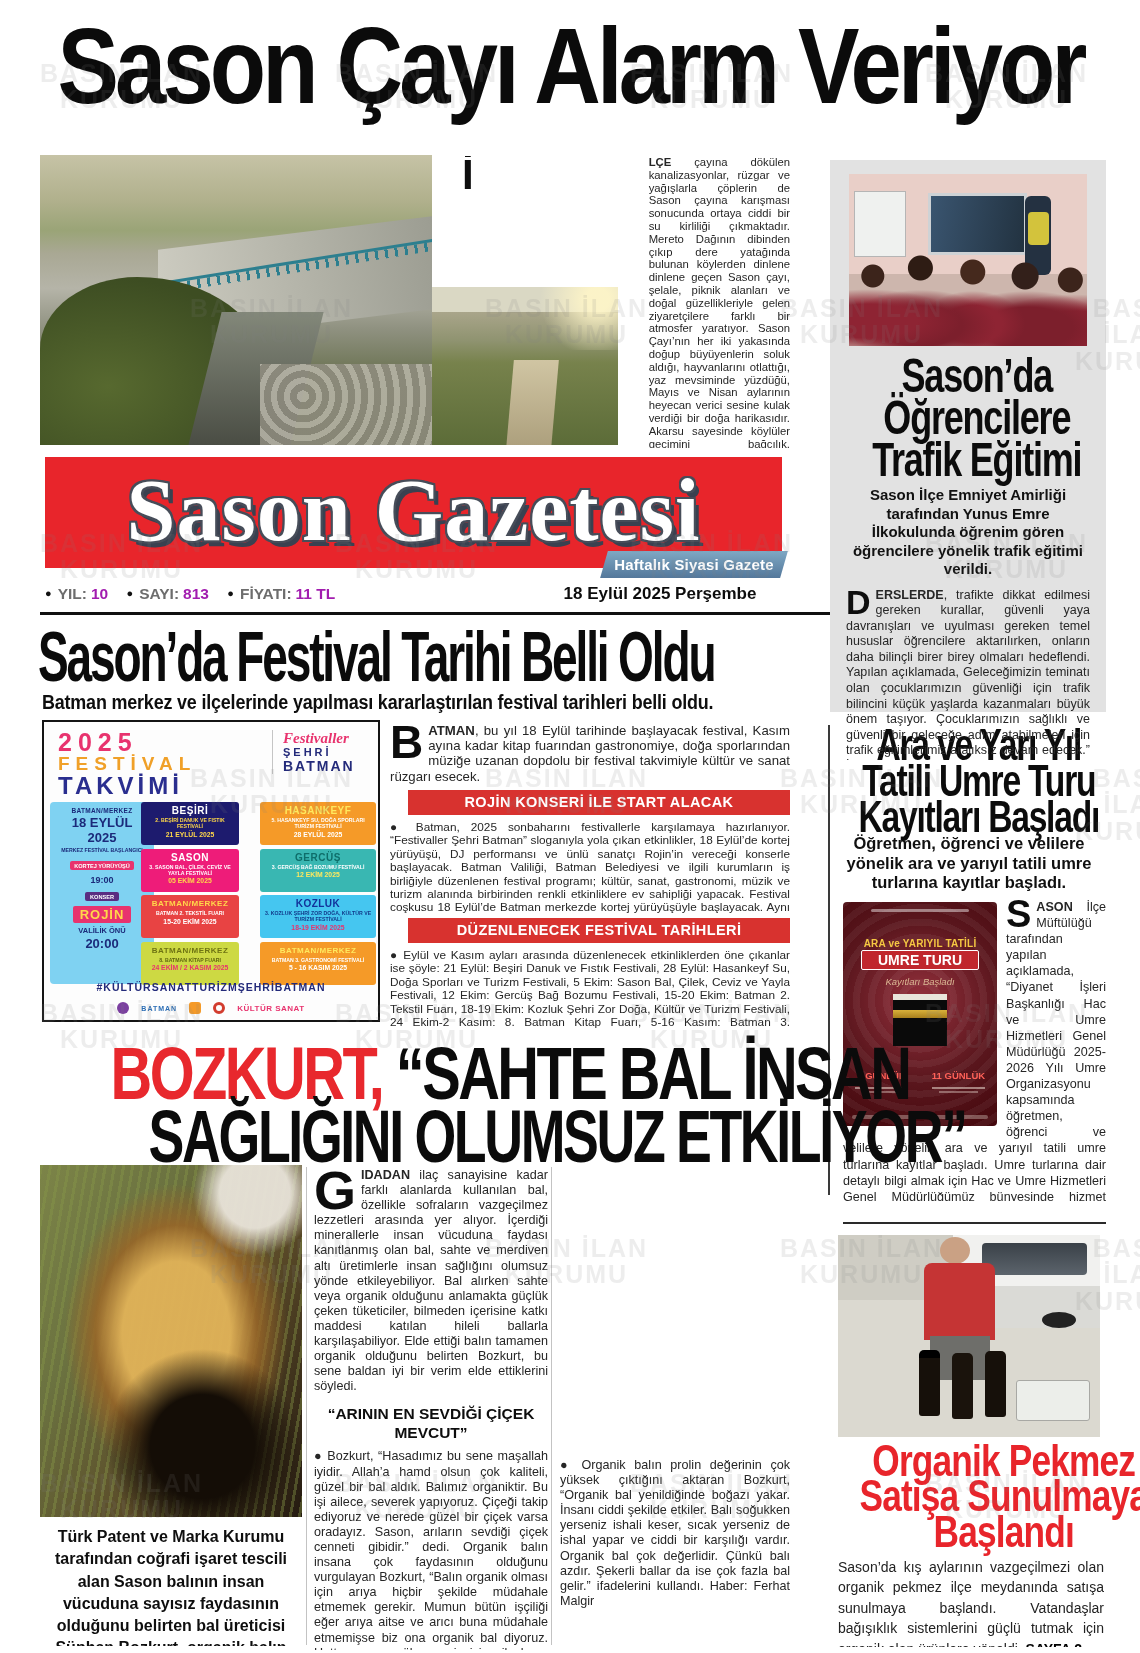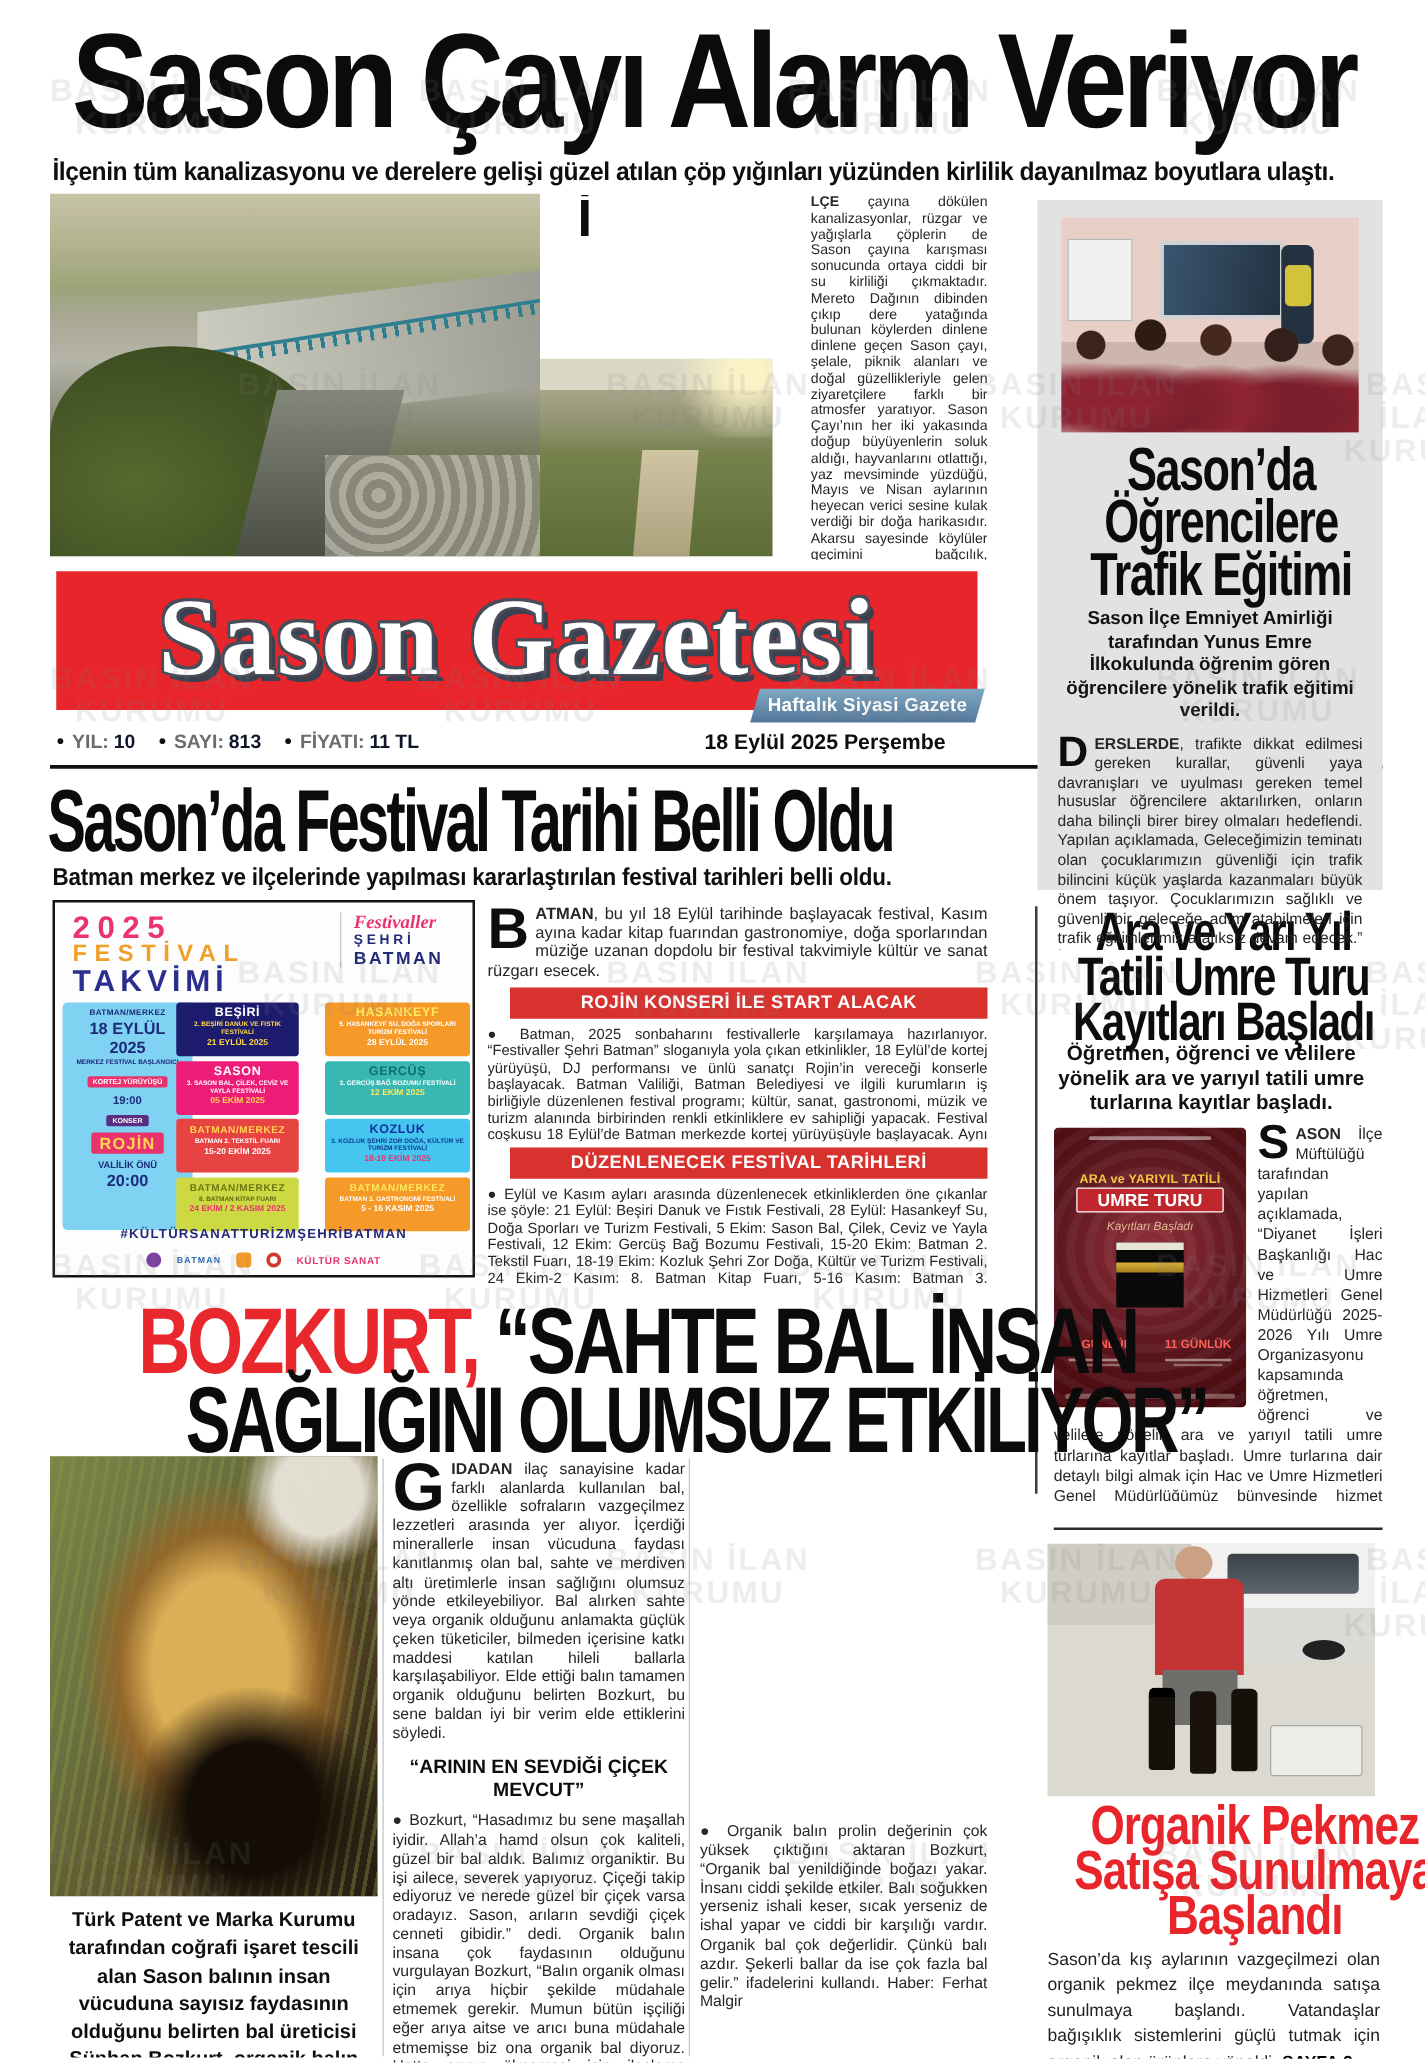--- a/index.html
+++ b/index.html
@@ -72,21 +72,21 @@
       text-shadow:2px 0 0 #474d59,-2px 0 0 #474d59,0 2px 0 #474d59,0 -2px 0 #474d59,
                   2px 2px 0 #474d59,-2px 2px 0 #474d59,2px -2px 0 #474d59,-2px -2px 0 #474d59,
                   5px 6px 0 #3a4150;}
   #badge{left:604px;top:551px;width:180px;height:27px;transform:skewX(-16deg);
       background:linear-gradient(#7fa8c4,#54789b);z-index:3;}
   #badge .label{transform:skewX(16deg);display:block;text-align:center;color:#fff;font-weight:bold;
       font-size:15px;line-height:27px;letter-spacing:0.2px;}
   #infoline{left:45px;top:585px;width:470px;height:24px;white-space:nowrap;font-size:15.5px;font-weight:bold;}
   #infoline .bullet{font-size:11px;vertical-align:2px;margin-right:6px;color:#111;}
   #infoline .lbl{color:#6d6d6d;margin-right:4px;}
-  #infoline .val{color:#0f172a;margin-right:14px;}
+  #infoline .val{color:#a21caf;margin-right:14px;}
   #date{left:520px;top:584px;width:280px;text-align:center;font-size:17px;font-weight:bold;color:#0d0d0d;}
   #rule-top{left:40px;top:612px;width:1066px;height:3px;background:#101010;}
 
   
   #festival-headline{left:38px;top:616px;width:760px;height:72px;overflow:visible;}
   #festival-headline .inner{font-size:64px;font-weight:bold;letter-spacing:-3px;color:#0b0b0b;
       transform:scale(0.72,1.1);transform-origin:left top;}
   #festival-subhead{left:42px;top:691px;width:752px;height:24px;}
   #festival-subhead .inner{font-size:19.5px;font-weight:bold;letter-spacing:-0.2px;color:#0e0e0e;
       transform:scaleX(0.92);transform-origin:left center;}
@@ -243,23 +243,20 @@
   #bal-col3 .body{font-size:12.6px;line-height:15.1px;color:#262626;text-align:justify;}
 </style>
 </head>
 <body>
 
 <div id="page">
 
   <div class="abs" id="top-headline">
     <span class="big nowrap">Sason Çayı Alarm Veriyor</span>
   </div>
-  <div class="abs" id="top-subhead">
-    <span class="inner nowrap">İlçenin tüm kanalizasyonu ve derelere gelişi güzel atılan çöp yığınları yüzünden kirlilik dayanılmaz boyutlara ulaştı.</span>
-  </div>
 
   <div class="photo" id="photo-canal">
     <div class="pc-wall"></div>
     <div class="pc-fence"></div>
     <div class="pc-green"></div>
     <div class="pc-stream"></div>
     <div class="pc-rocks"></div>
   </div>
   <div class="photo" id="photo-valley">
     <div class="pv-sun"></div>

